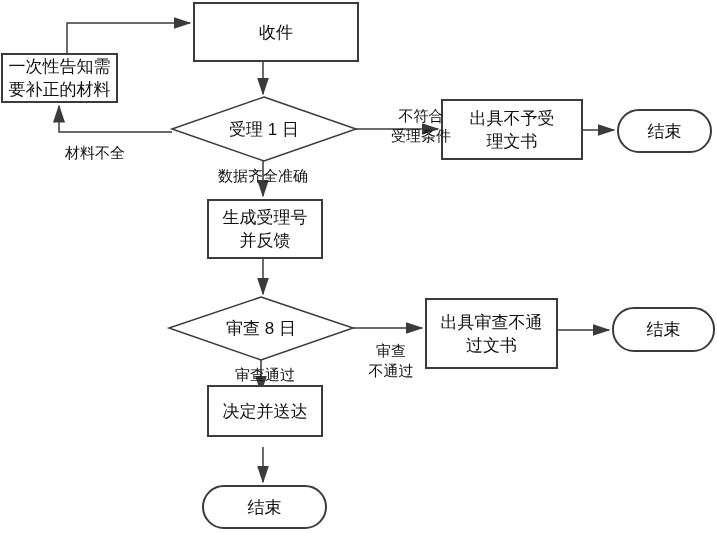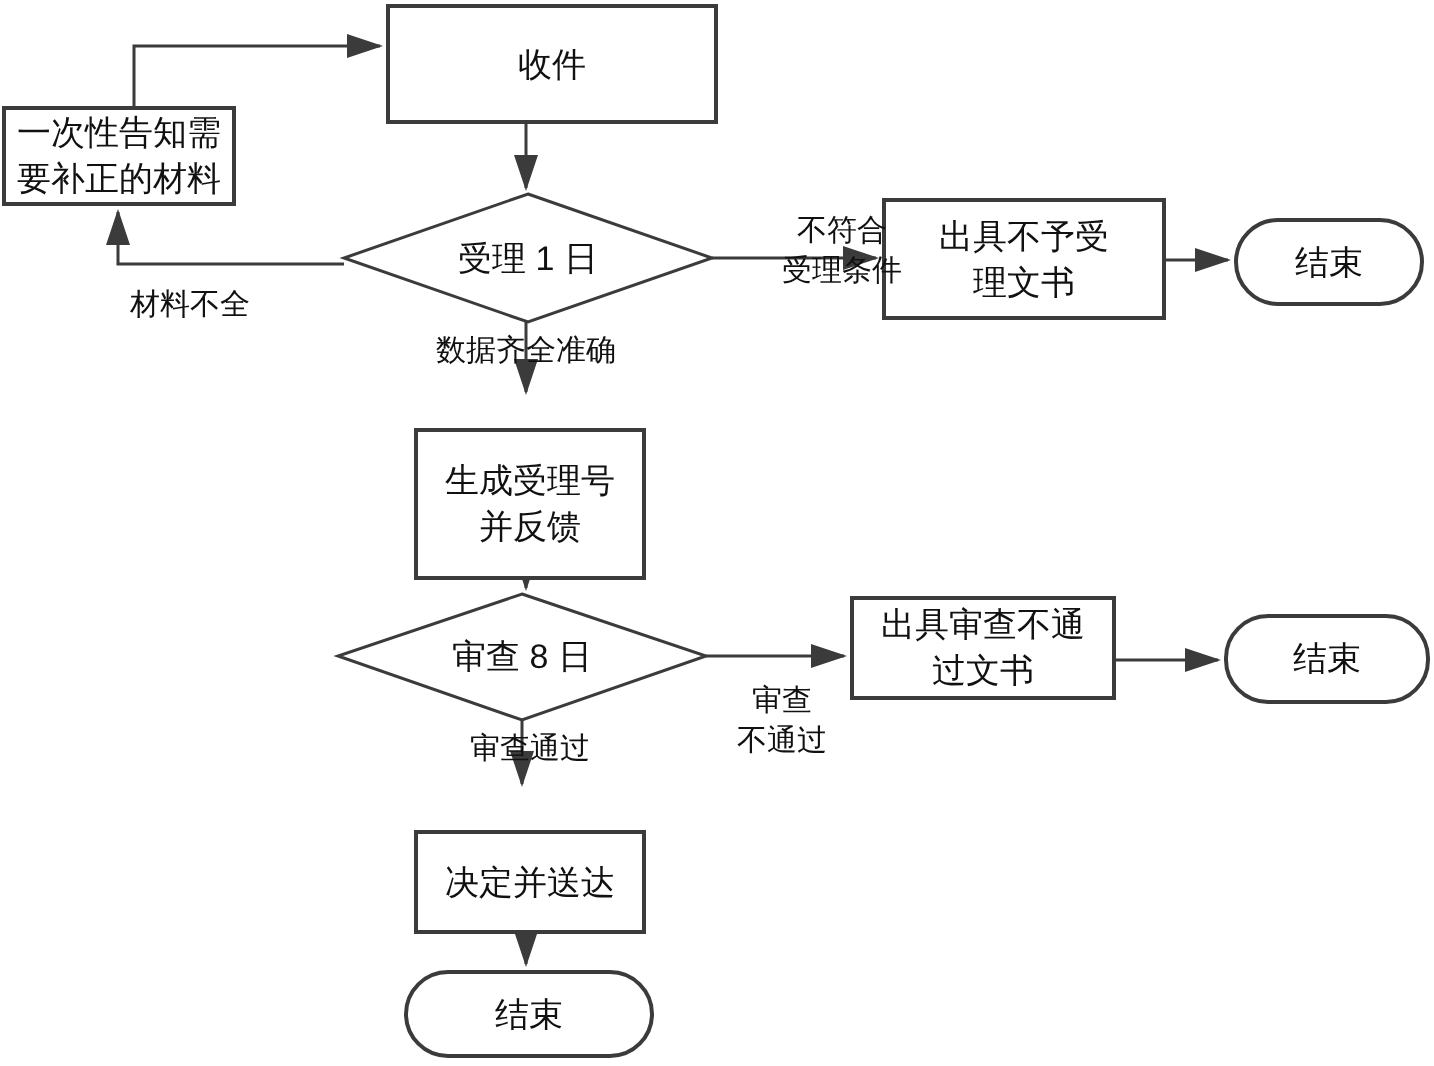--- a/index.html
+++ b/index.html
@@ -57,24 +57,24 @@
     text-align: center;
     white-space: pre-line;
     color: #111111;
     z-index: 3;
   }
   
   #node-receive        { left: 193px; top: 2px;   width: 166px; height: 60px; }
   #node-notify         { left: 1px;   top: 53px;  width: 117px; height: 50px; }
   #node-reject-doc     { left: 441px; top: 99px;  width: 142px; height: 61px; }
   #node-end1           { left: 617px; top: 109px; width: 95px;  height: 44px; }
-  #node-gen-number     { left: 207px; top: 199px; width: 116px; height: 76px; margin-top: 15px; }
-  #node-review-fail    { left: 425px; top: 298px; width: 133px; height: 52px; }
+  #node-gen-number     { left: 207px; top: 199px; width: 116px; height: 60px; }
+  #node-review-fail    { left: 425px; top: 298px; width: 133px; height: 71px; }
   #node-end2           { left: 612px; top: 307px; width: 103px; height: 45px; }
-  #node-decide-deliver { left: 207px; top: 415px; width: 116px; height: 52px; }
+  #node-decide-deliver { left: 207px; top: 385px; width: 116px; height: 52px; }
   #node-end3           { left: 202px; top: 485px; width: 125px; height: 44px; }
   #label-decision1     { left: 180px; top: 102px; width: 168px; height: 54px; }
   #label-decision2     { left: 177px; top: 301px; width: 168px; height: 54px; }
   #elabel-materials    { left: 62px;  top: 143px; width: 66px; }
   #elabel-data-ok      { left: 216px; top: 166px; width: 94px; }
   #elabel-not-meet     { left: 355px; top: 106px; width: 68px; margin-left: 32px; }
   #elabel-review-pass  { left: 233px; top: 365px; width: 64px; }
   #elabel-review-fail  { left: 366px; top: 341px; width: 50px; }
 </style>
 </head>

